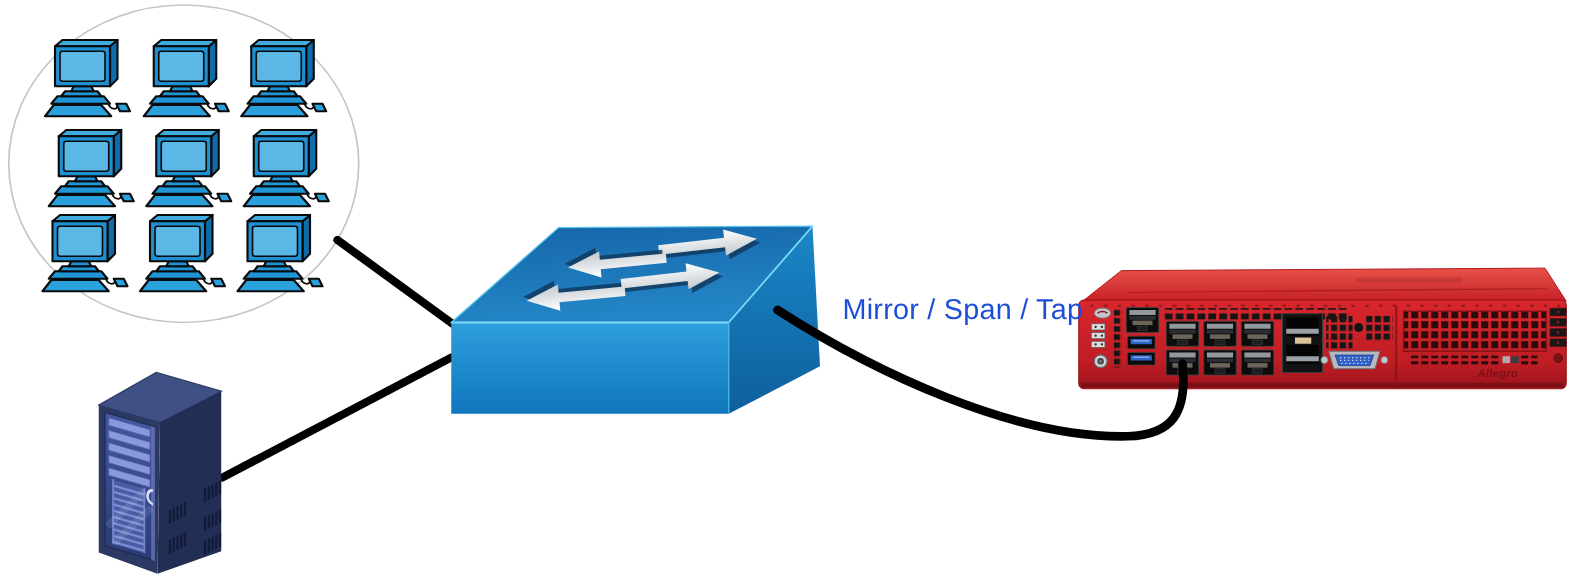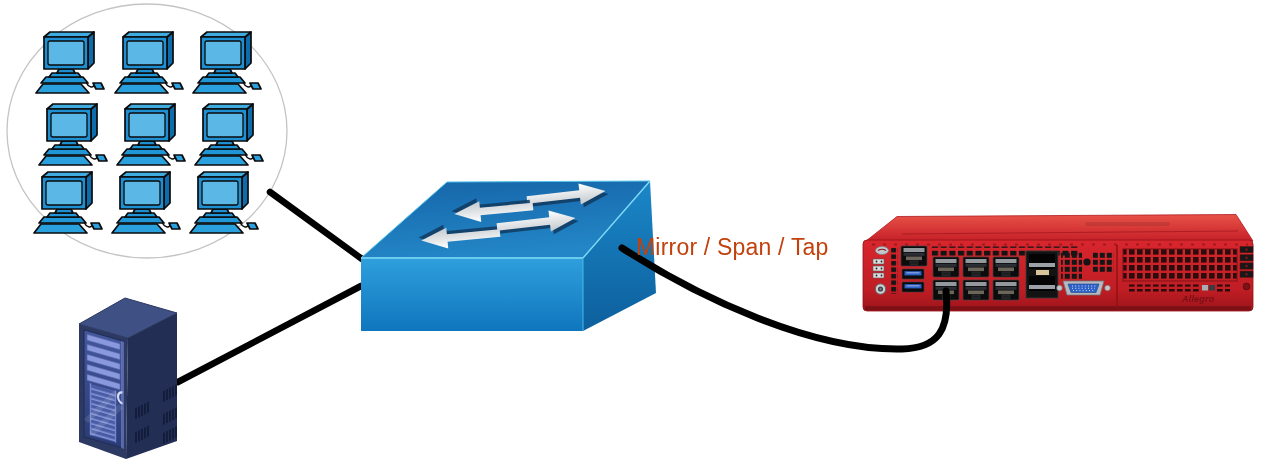--- a/index.html
+++ b/index.html
@@ -6,23 +6,23 @@
   #canvas{
     position:relative;
     width:1268px;height:466px;
     background:#ffffff;
     font-family:"Liberation Sans", sans-serif;
     overflow:hidden;
   }
   #diagram-svg{position:absolute;left:0;top:0;}
   .edge-label{
     position:absolute;
-    left:636px;top:234px;
+    left:674px;top:234px;
     font-size:23px;
-    color:#c2410c;
+    color:#1d4ed8;
     letter-spacing:0.2px;
     white-space:nowrap;
   }
 </style>
 </head>
 <body>
 
 <div id="canvas">
 
 <svg id="diagram-svg" width="1268" height="466" viewBox="0 0 1268 466">

